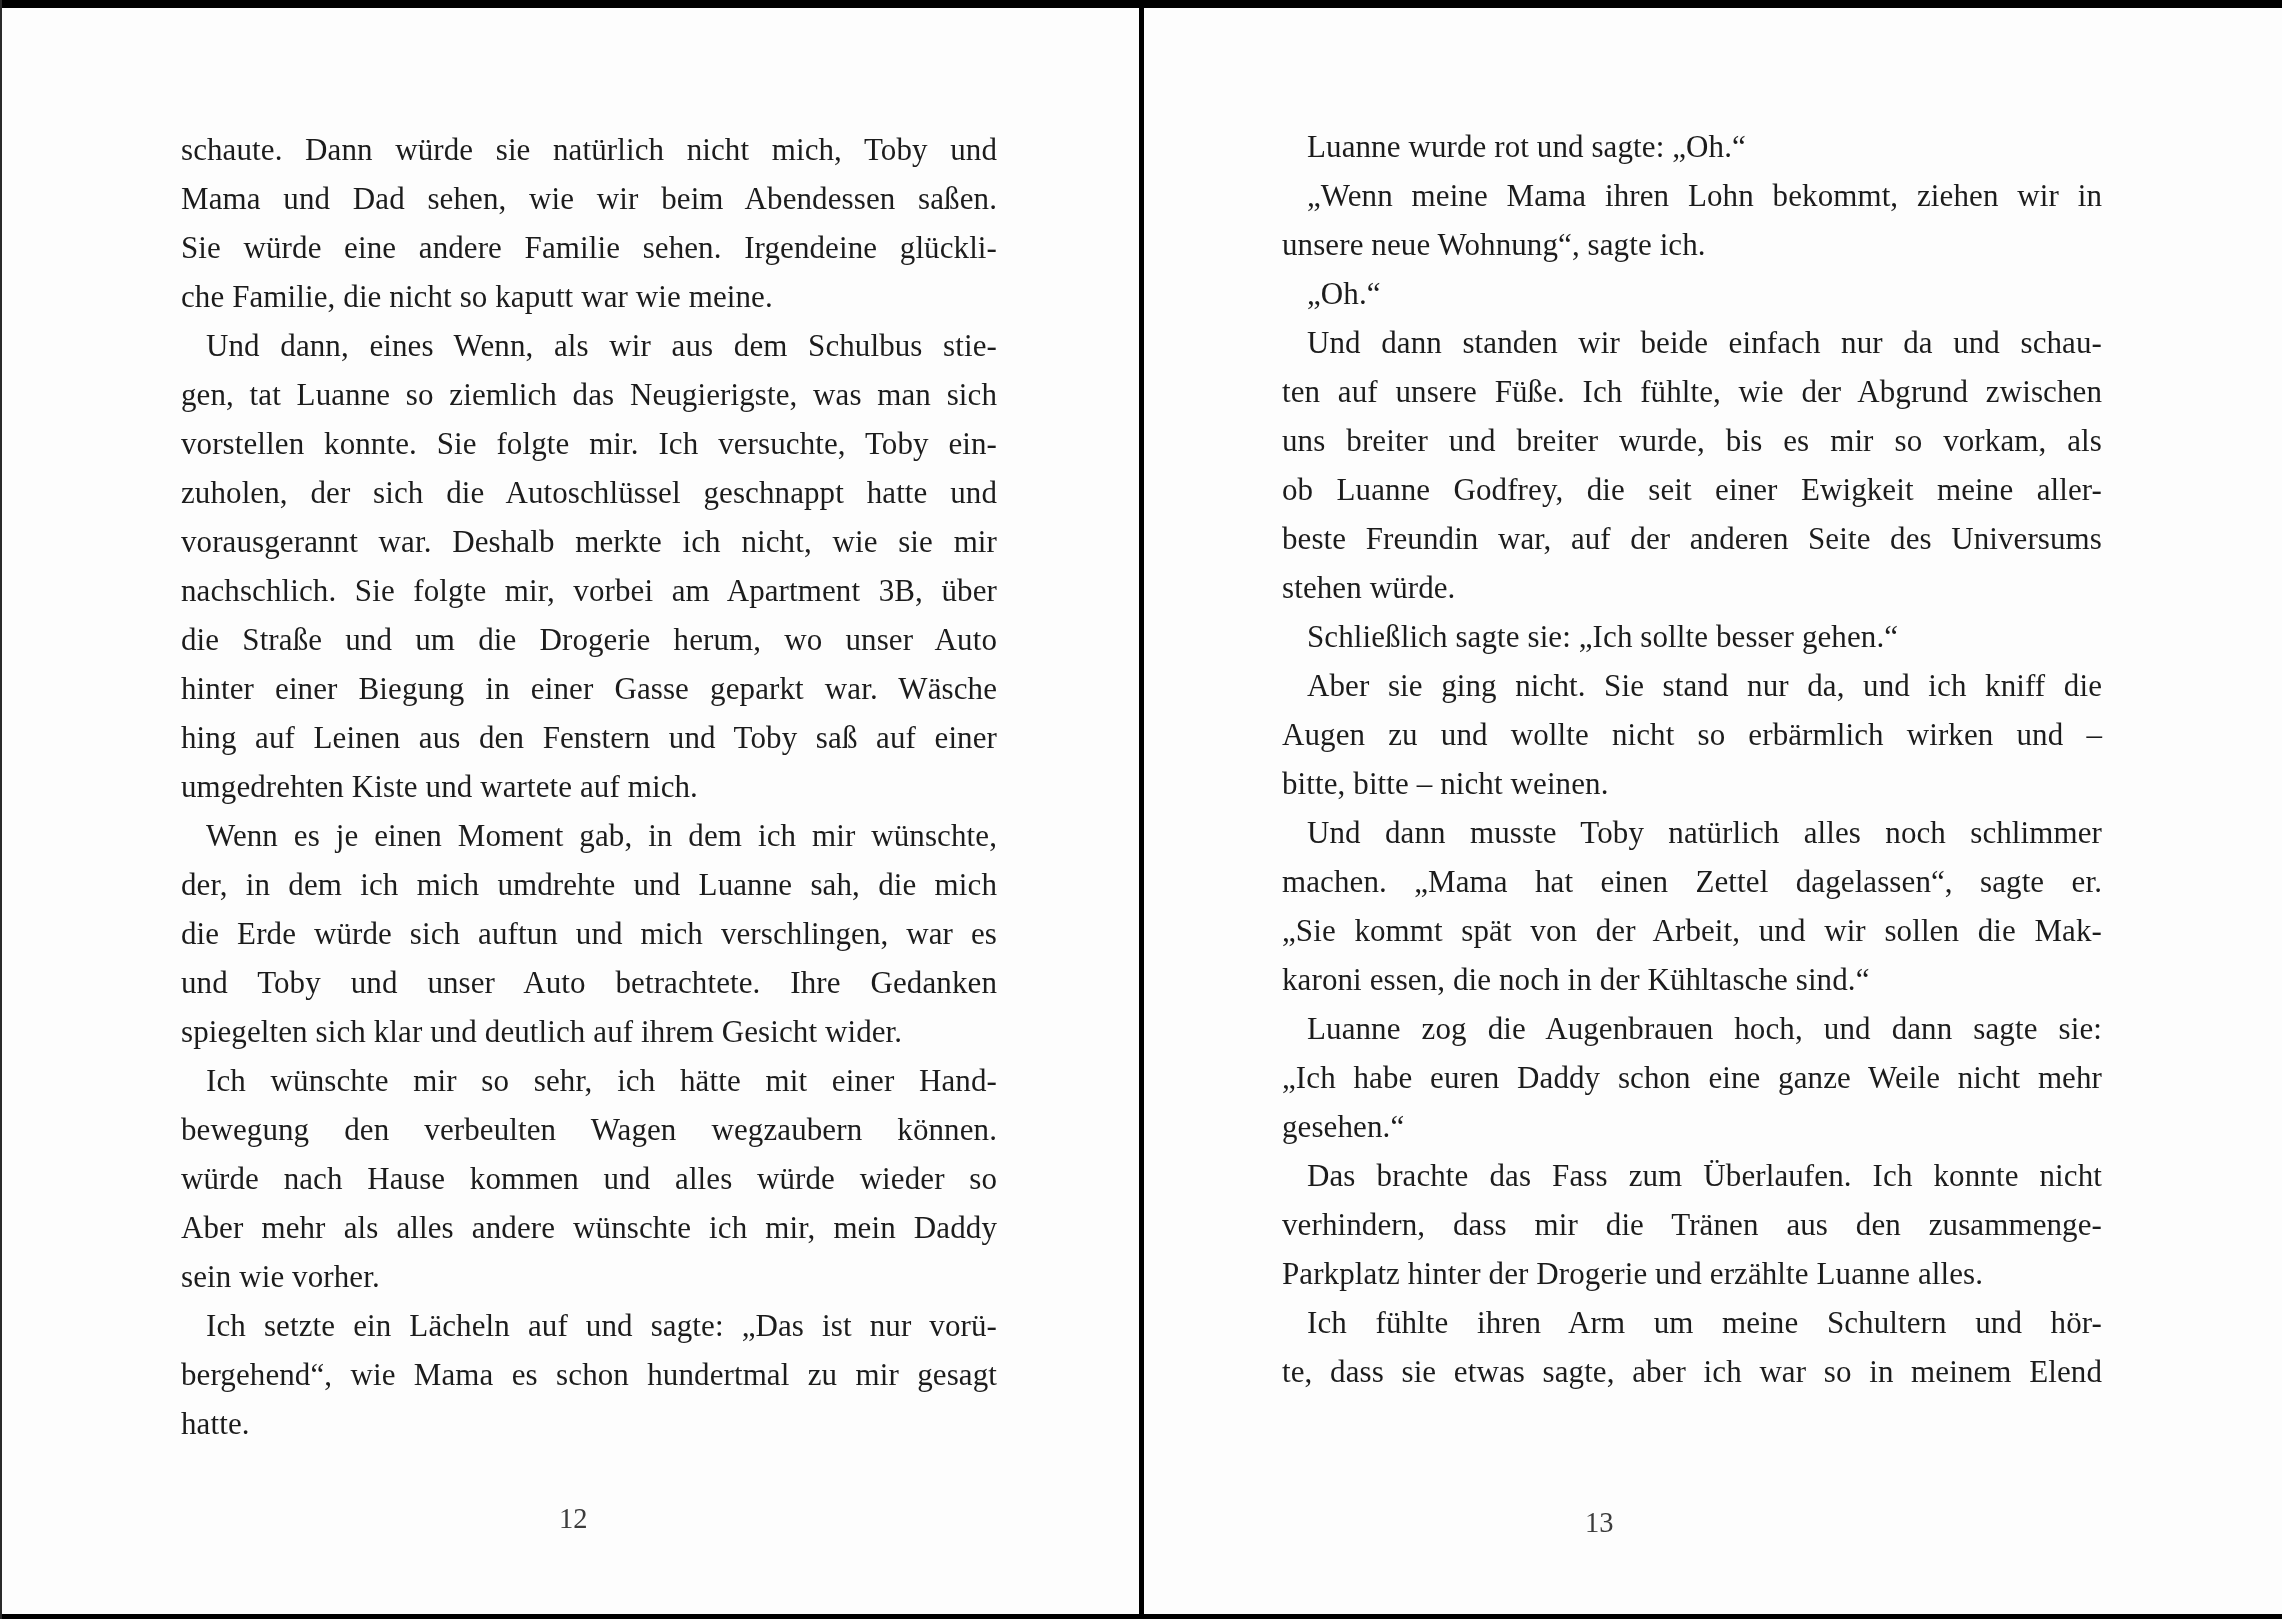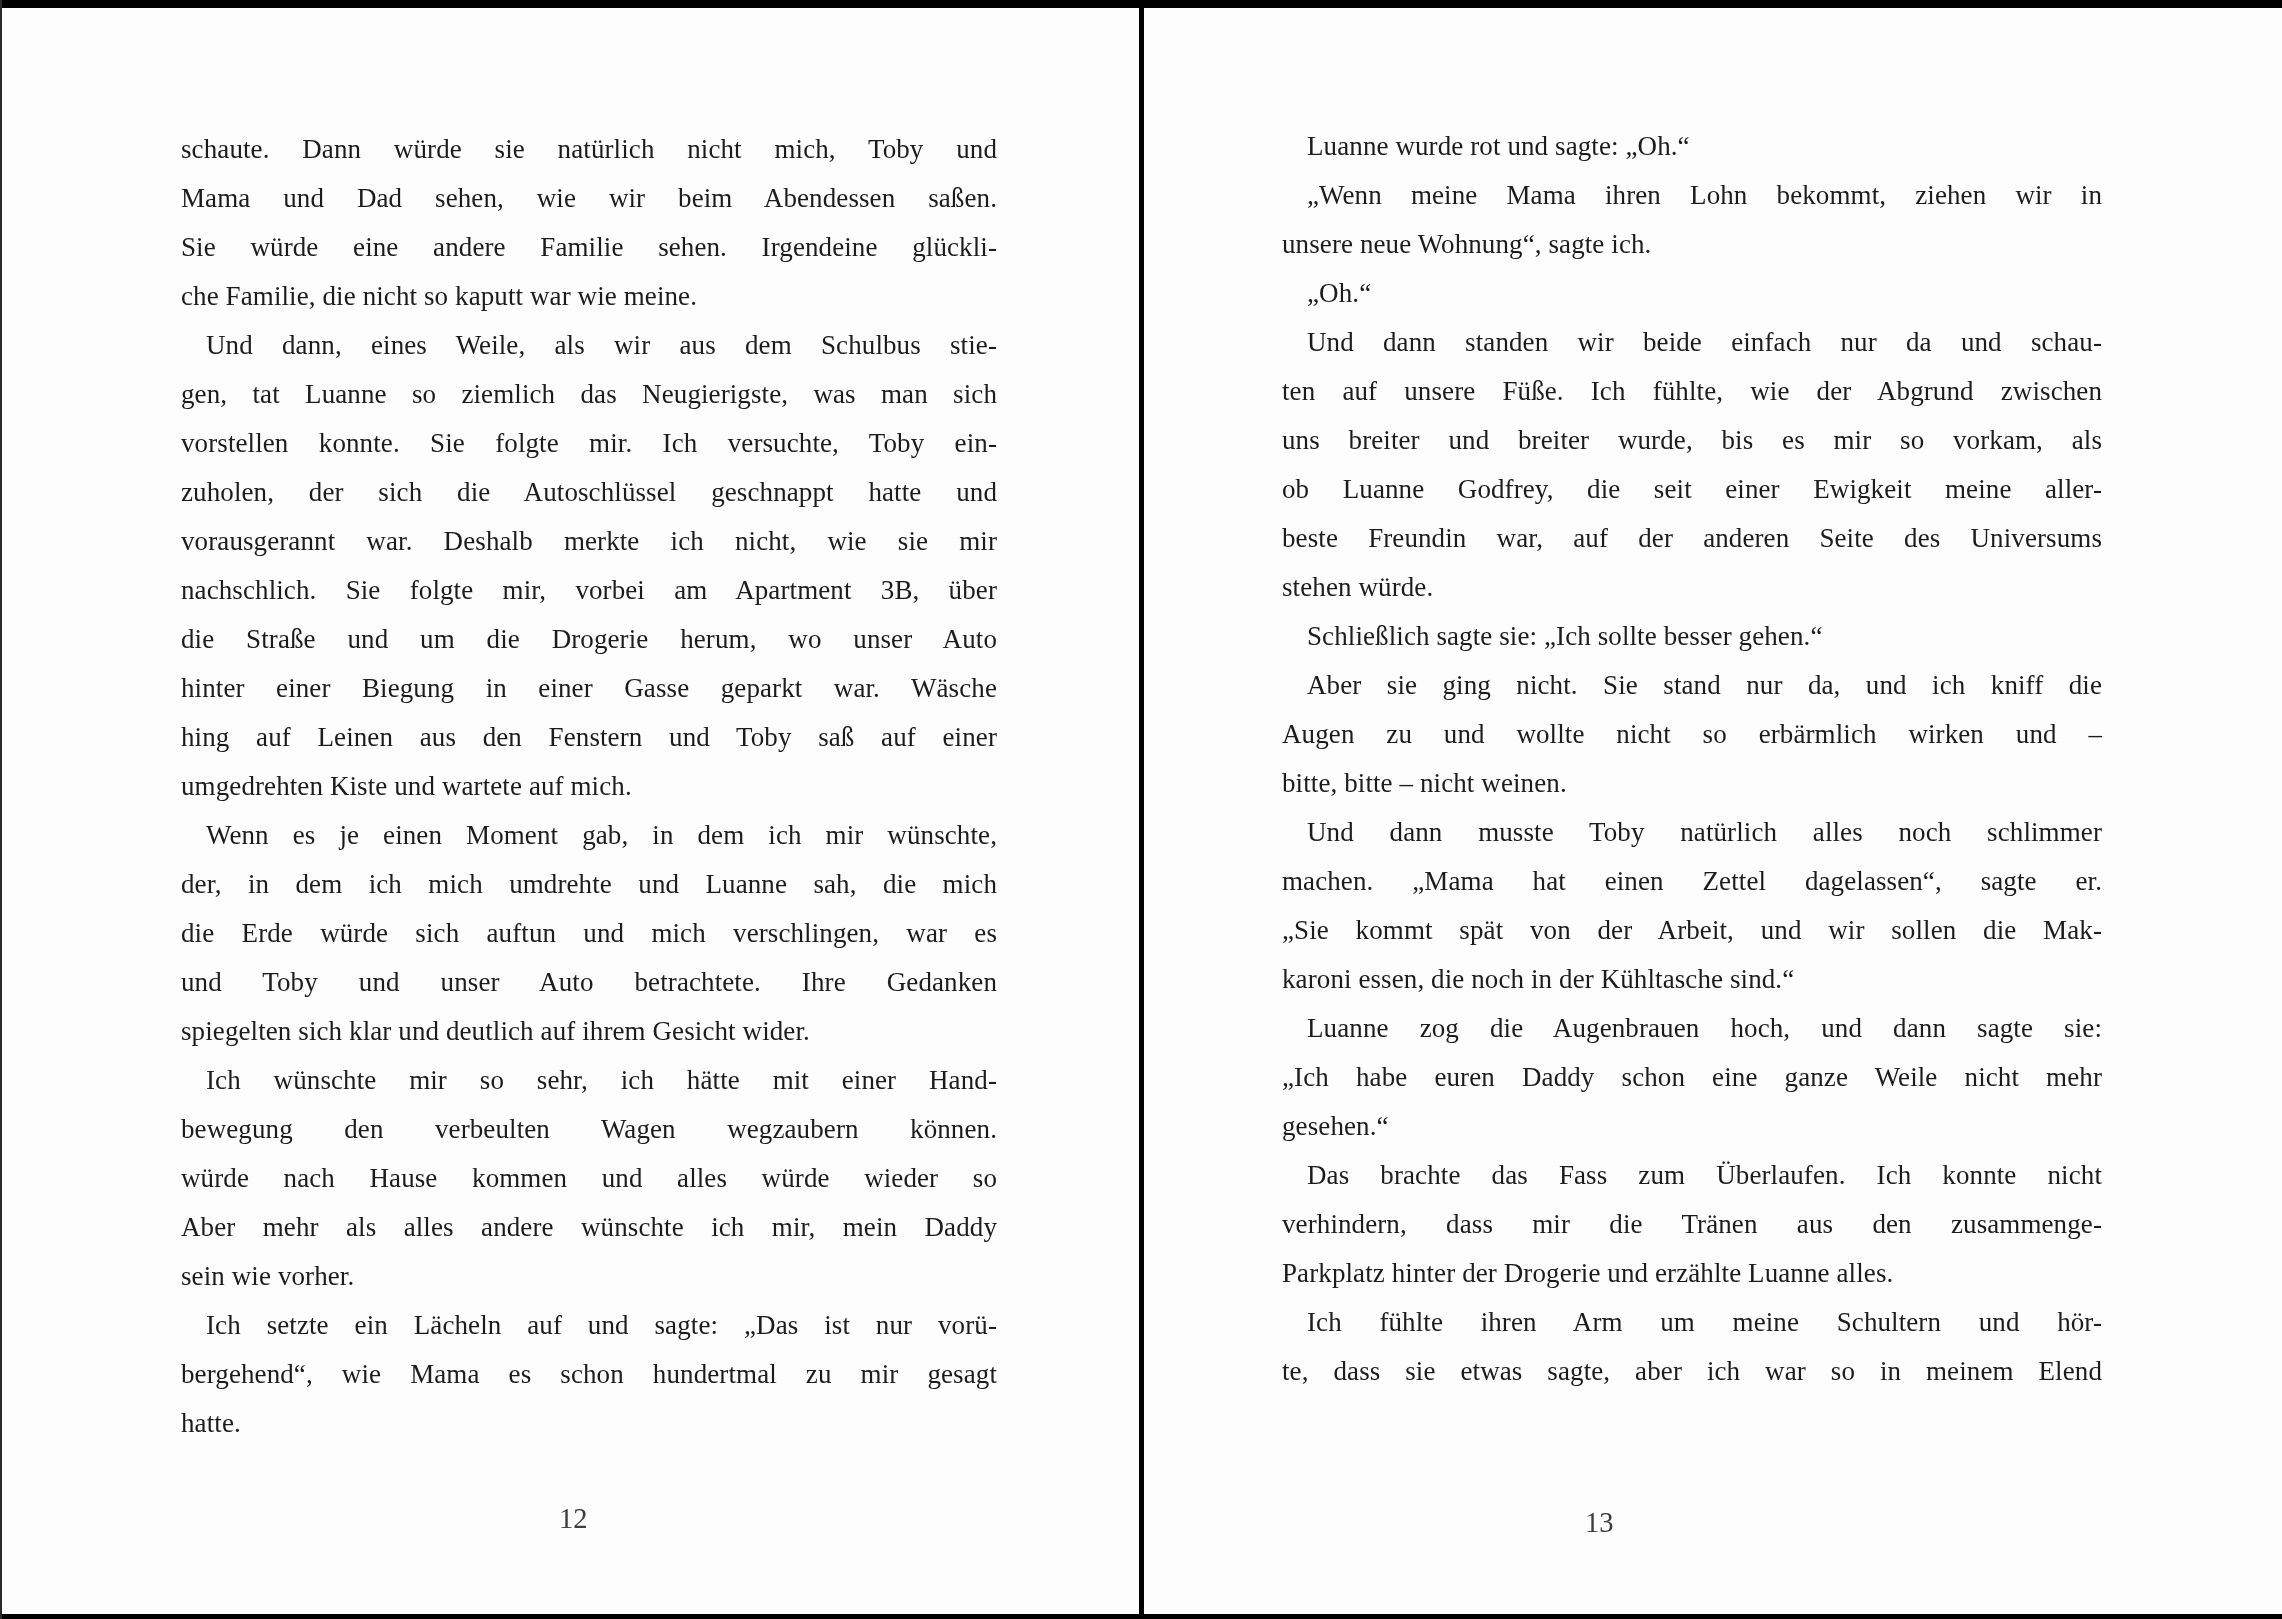--- a/index.html
+++ b/index.html
@@ -20,21 +20,21 @@
     background: var(--divider, #000);
   }
   .edge-left {
     position: absolute;
     left: 0; top: 0; bottom: 0; width: 1.9px;
     background: #2b2b2b;
   }
   .page-text {
     position: absolute;
     color: var(--text, #1c1c1c);
-    font-size: 27px;
+    font-size: 31px;
     line-height: 49px;
     letter-spacing: 0.1px;
   }
   .page-text.left  { left: 181px;  top: 125px; width: 816px; }
   .page-text.right { left: 1282px; top: 122px; width: 820px; }
   .line { text-align: justify; text-align-last: justify; }
   .line.end { text-align-last: left; }
   .line.indent { text-indent: 25px; }
   .page-number {
     position: absolute;
@@ -52,21 +52,21 @@
   <div class="bar top"></div>
   <div class="bar bottom"></div>
   <div class="edge-left"></div>
   <div class="spine"></div>
 
   <section class="page-text left">
       <div class="line">schaute. Dann würde sie natürlich nicht mich, Toby und</div>
       <div class="line">Mama und Dad sehen, wie wir beim Abendessen saßen.</div>
       <div class="line">Sie würde eine andere Familie sehen. Irgendeine glückli-</div>
       <div class="line end">che Familie, die nicht so kaputt war wie meine.</div>
-      <div class="line indent">Und dann, eines Weile, als wir aus dem Schulbus stie-</div>
+      <div class="line indent">Und dann, eines Wenn, als wir aus dem Schulbus stie-</div>
       <div class="line">gen, tat Luanne so ziemlich das Neugierigste, was man sich</div>
       <div class="line">vorstellen konnte. Sie folgte mir. Ich versuchte, Toby ein-</div>
       <div class="line">zuholen, der sich die Autoschlüssel geschnappt hatte und</div>
       <div class="line">vorausgerannt war. Deshalb merkte ich nicht, wie sie mir</div>
       <div class="line">nachschlich. Sie folgte mir, vorbei am Apartment 3B, über</div>
       <div class="line">die Straße und um die Drogerie herum, wo unser Auto</div>
       <div class="line">hinter einer Biegung in einer Gasse geparkt war. Wäsche</div>
       <div class="line">hing auf Leinen aus den Fenstern und Toby saß auf einer</div>
       <div class="line end">umgedrehten Kiste und wartete auf mich.</div>
       <div class="line indent">Wenn es je einen Moment gab, in dem ich mir wünschte,</div>

